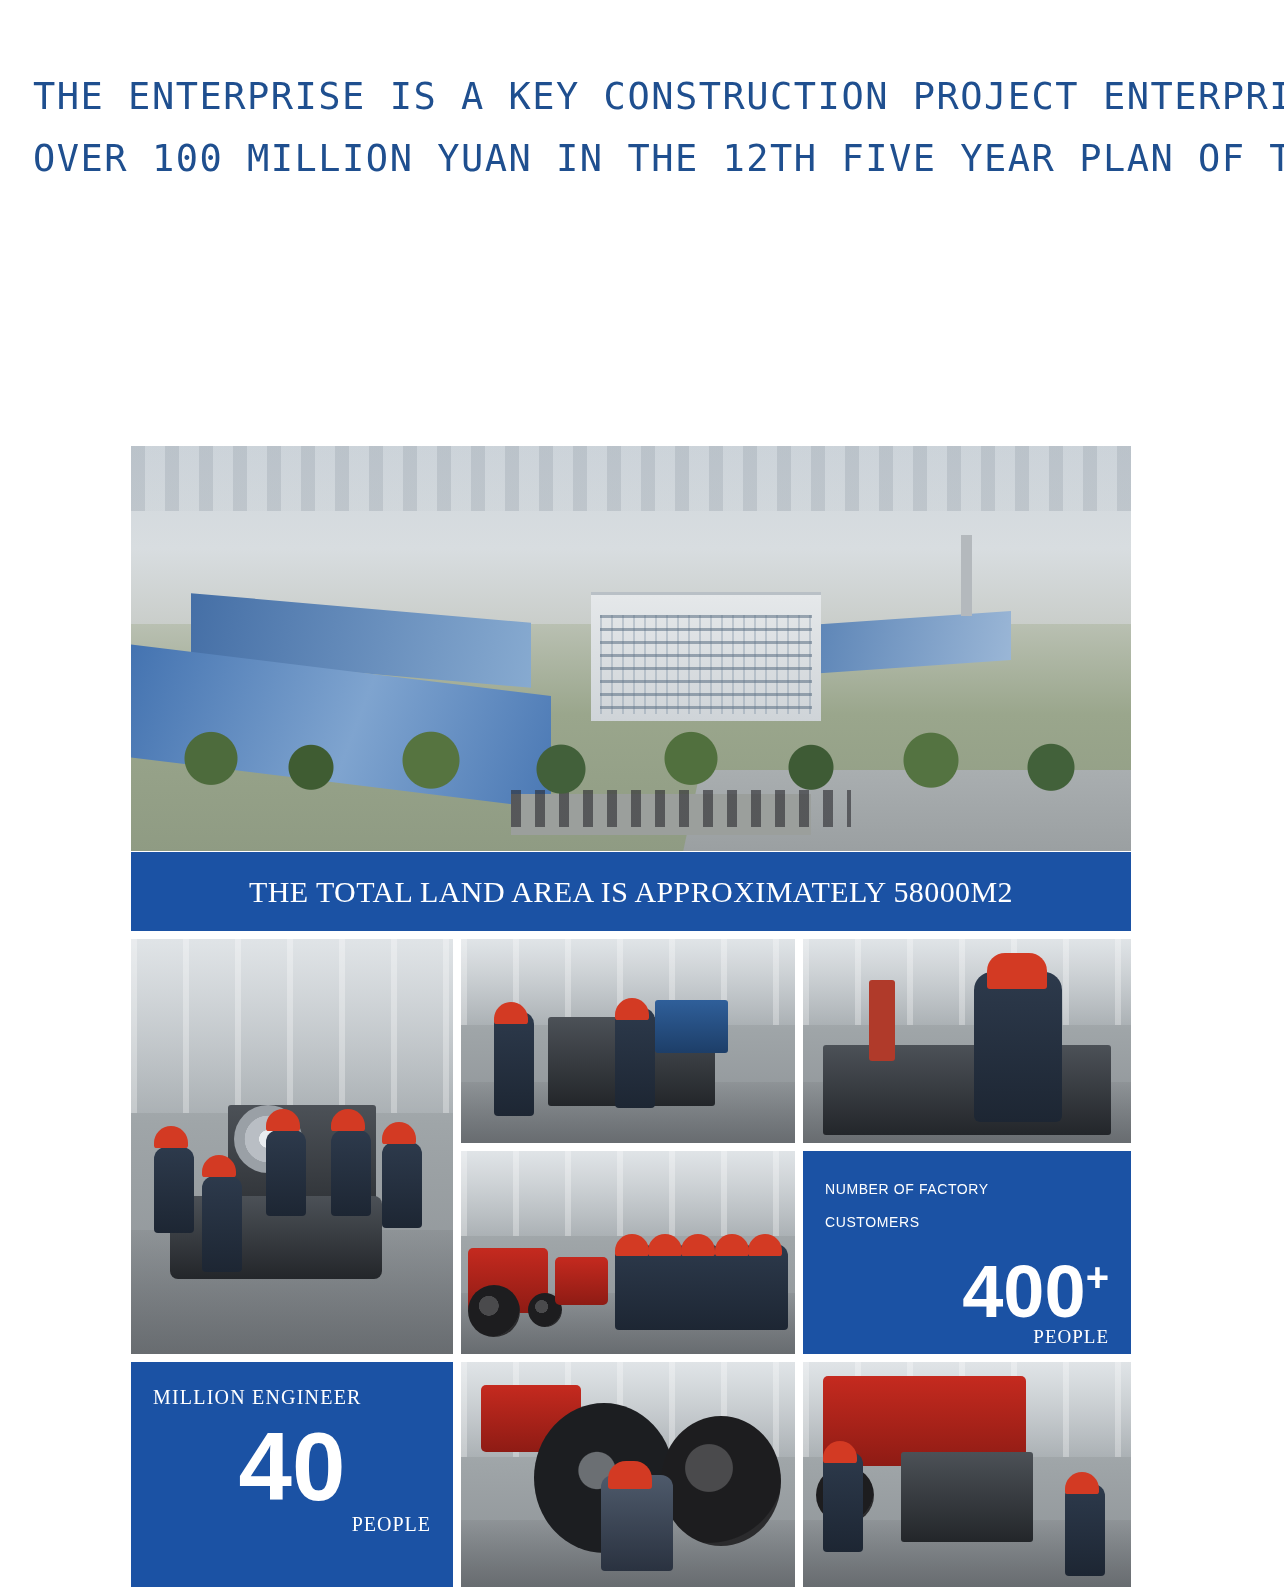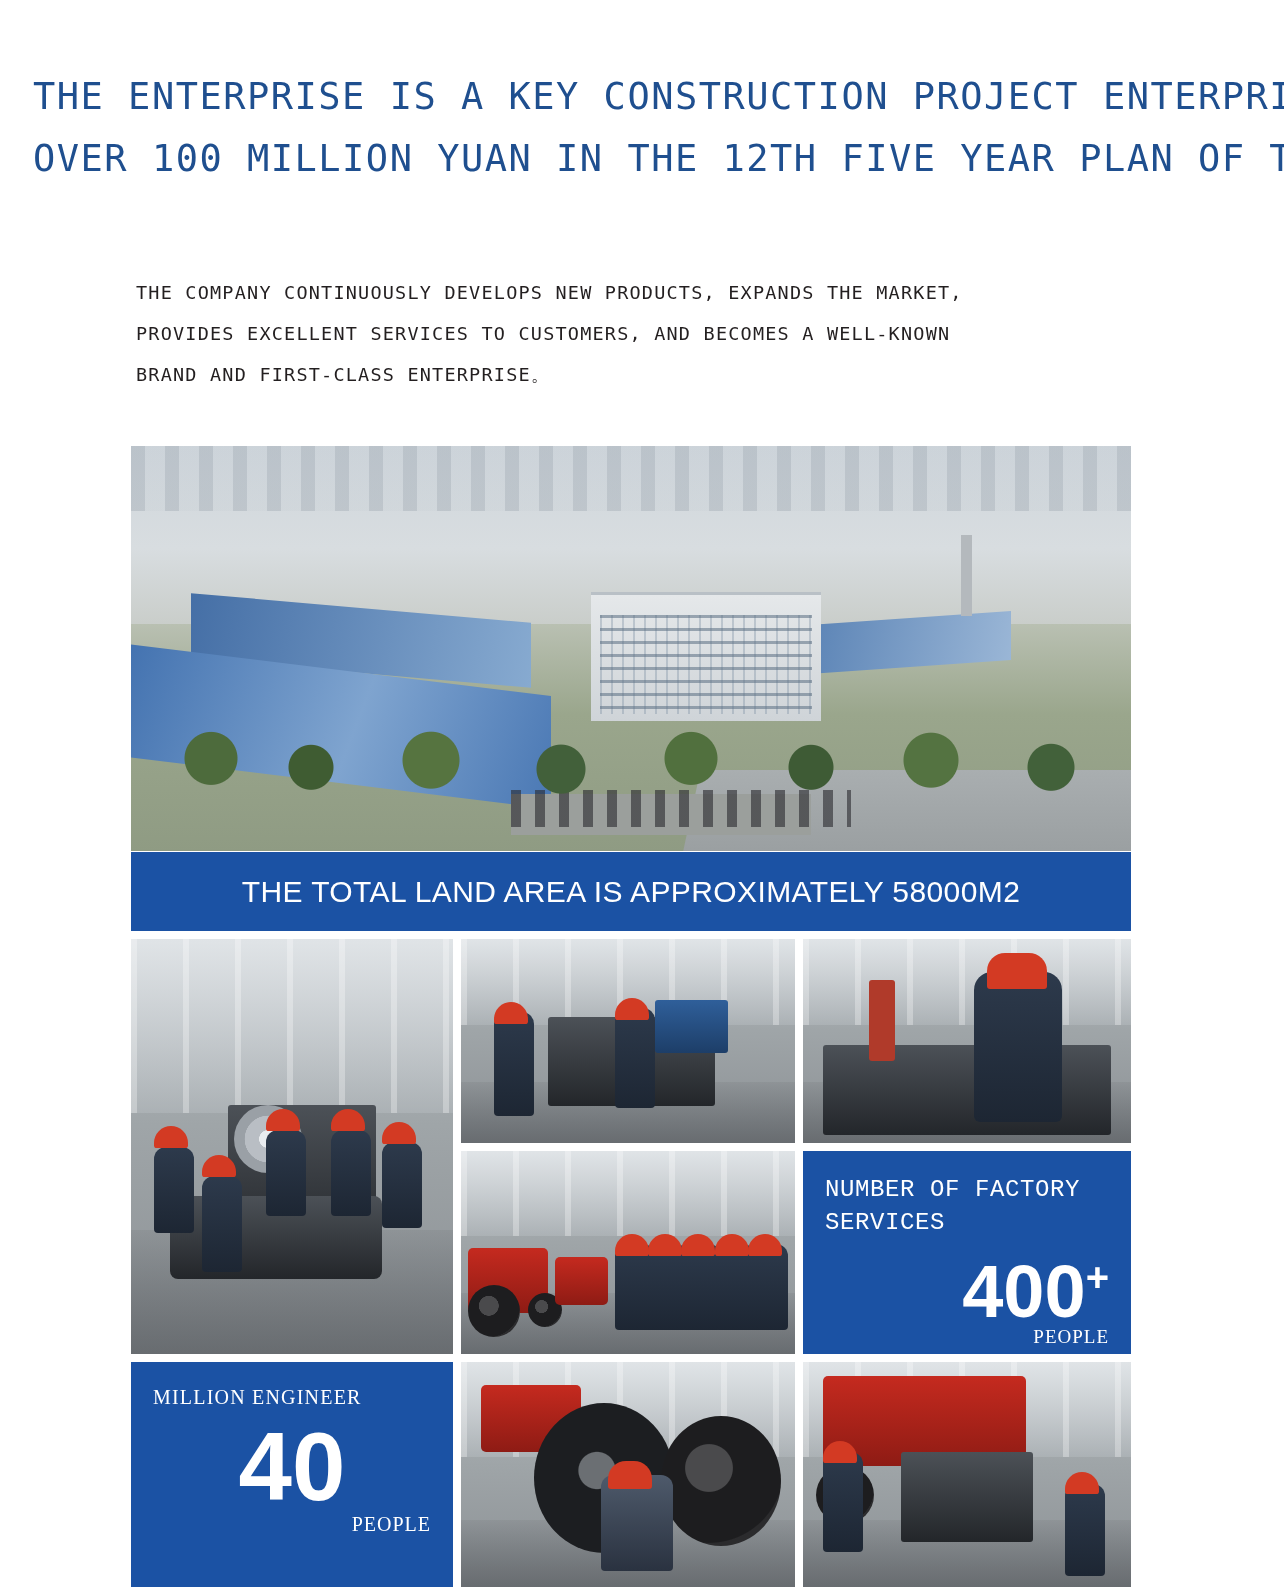--- a/index.html
+++ b/index.html
@@ -137,21 +137,21 @@
   }
 
   
   #caption-bar {
     position: absolute;
     left: 0; top: 406px; width: 1000px; height: 79px;
     background: #1b52a4;
     display: flex; align-items: center; justify-content: center;
   }
   #caption-bar .txt {
-    font-family: Liberation Sans, sans-serif;
+    font-family: Liberation Serif, serif;
     font-size: 30px;
     color: #ffffff;
     letter-spacing: .4px;
     white-space: nowrap;
   }
 
   
   #p-assembly { left: 0; top: 493px; width: 322px; height: 415px; }
   #p-engine   { left: 330px; top: 493px; width: 334px; height: 204px; }
   #p-worker   { left: 672px; top: 493px; width: 328px; height: 204px; }
@@ -159,22 +159,22 @@
 
   
   #stat-employees {
     position: absolute;
     left: 672px; top: 705px; width: 328px; height: 203px;
     background: #1b52a4;
     color: #ffffff;
     padding: 22px 22px 14px 22px;
   }
   #stat-employees .label {
-    font-family: Liberation Mono, monospace;
-    font-size: 24px;
+    font-family: Liberation Sans, sans-serif;
+    font-size: 14px;
     line-height: 33px;
     letter-spacing: .6px;
   }
   #stat-employees .bignum {
     font-family: "Liberation Sans", sans-serif;
     font-weight: 700;
     font-size: 74px;
     line-height: 80px;
     text-align: right;
     margin-top: -2px;
@@ -271,25 +271,20 @@
 </head>
 <body>
 
 <div class="page">
 
   <h1 class="headline">
     <span class="line1">THE ENTERPRISE IS A KEY CONSTRUCTION PROJECT ENTERPRISEWITH</span>
     <span class="line2">OVER 100 MILLION YUAN IN THE 12TH FIVE YEAR PLAN OF THE CITY</span>
   </h1>
 
-  <div class="intro">
-    <span>THE COMPANY CONTINUOUSLY DEVELOPS NEW PRODUCTS, EXPANDS THE MARKET,</span>
-    <span>PROVIDES EXCELLENT SERVICES TO CUSTOMERS, AND BECOMES A WELL-KNOWN</span>
-    <span>BRAND AND FIRST-CLASS ENTERPRISE。</span>
-  </div>
 
   <div class="grid">
 
     <div class="photo" id="hero">
       <div class="sky"></div>
       <div class="citystrip"></div>
       <div class="ground"></div>
       <div class="roof roof2"></div>
       <div class="roof roof3"></div>
       <div class="roof roof1"></div>
@@ -353,21 +348,21 @@
       <div class="person" style="left:66%;top:46%;"></div>
       <div class="helmet" style="left:66%;top:41%;"></div>
       <div class="person" style="left:76%;top:46%;"></div>
       <div class="helmet" style="left:76%;top:41%;"></div>
       <div class="person" style="left:86%;top:46%;"></div>
       <div class="helmet" style="left:86%;top:41%;"></div>
     </div>
 
     <div id="stat-employees">
       <div class="label">NUMBER OF FACTORY</div>
-      <div class="label">SERVICES</div>
+      <div class="label">CUSTOMERS</div>
       <div class="bignum"><span>400</span><sup>+</sup></div>
       <div class="unit">PEOPLE</div>
     </div>
 
     <div id="stat-engineer">
       <div class="label">MILLION ENGINEER</div>
       <div class="bignum">40</div>
       <div class="unit">PEOPLE</div>
     </div>
 

